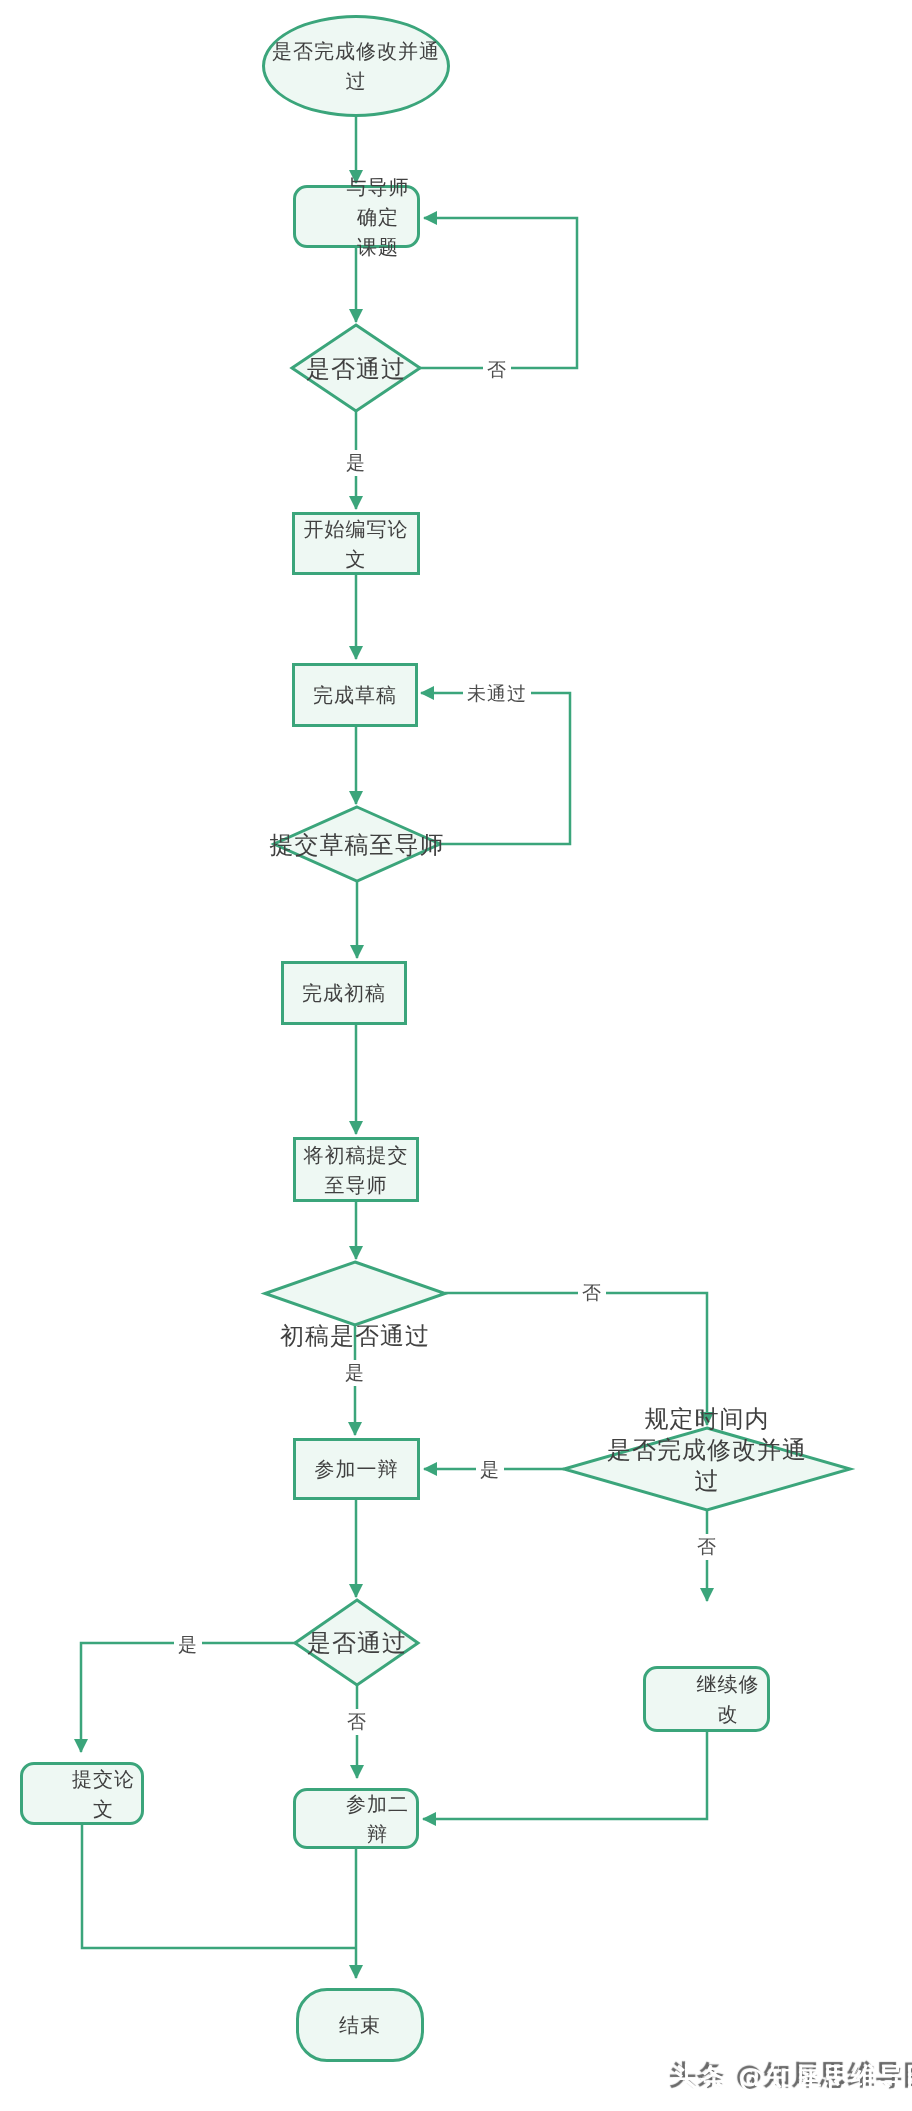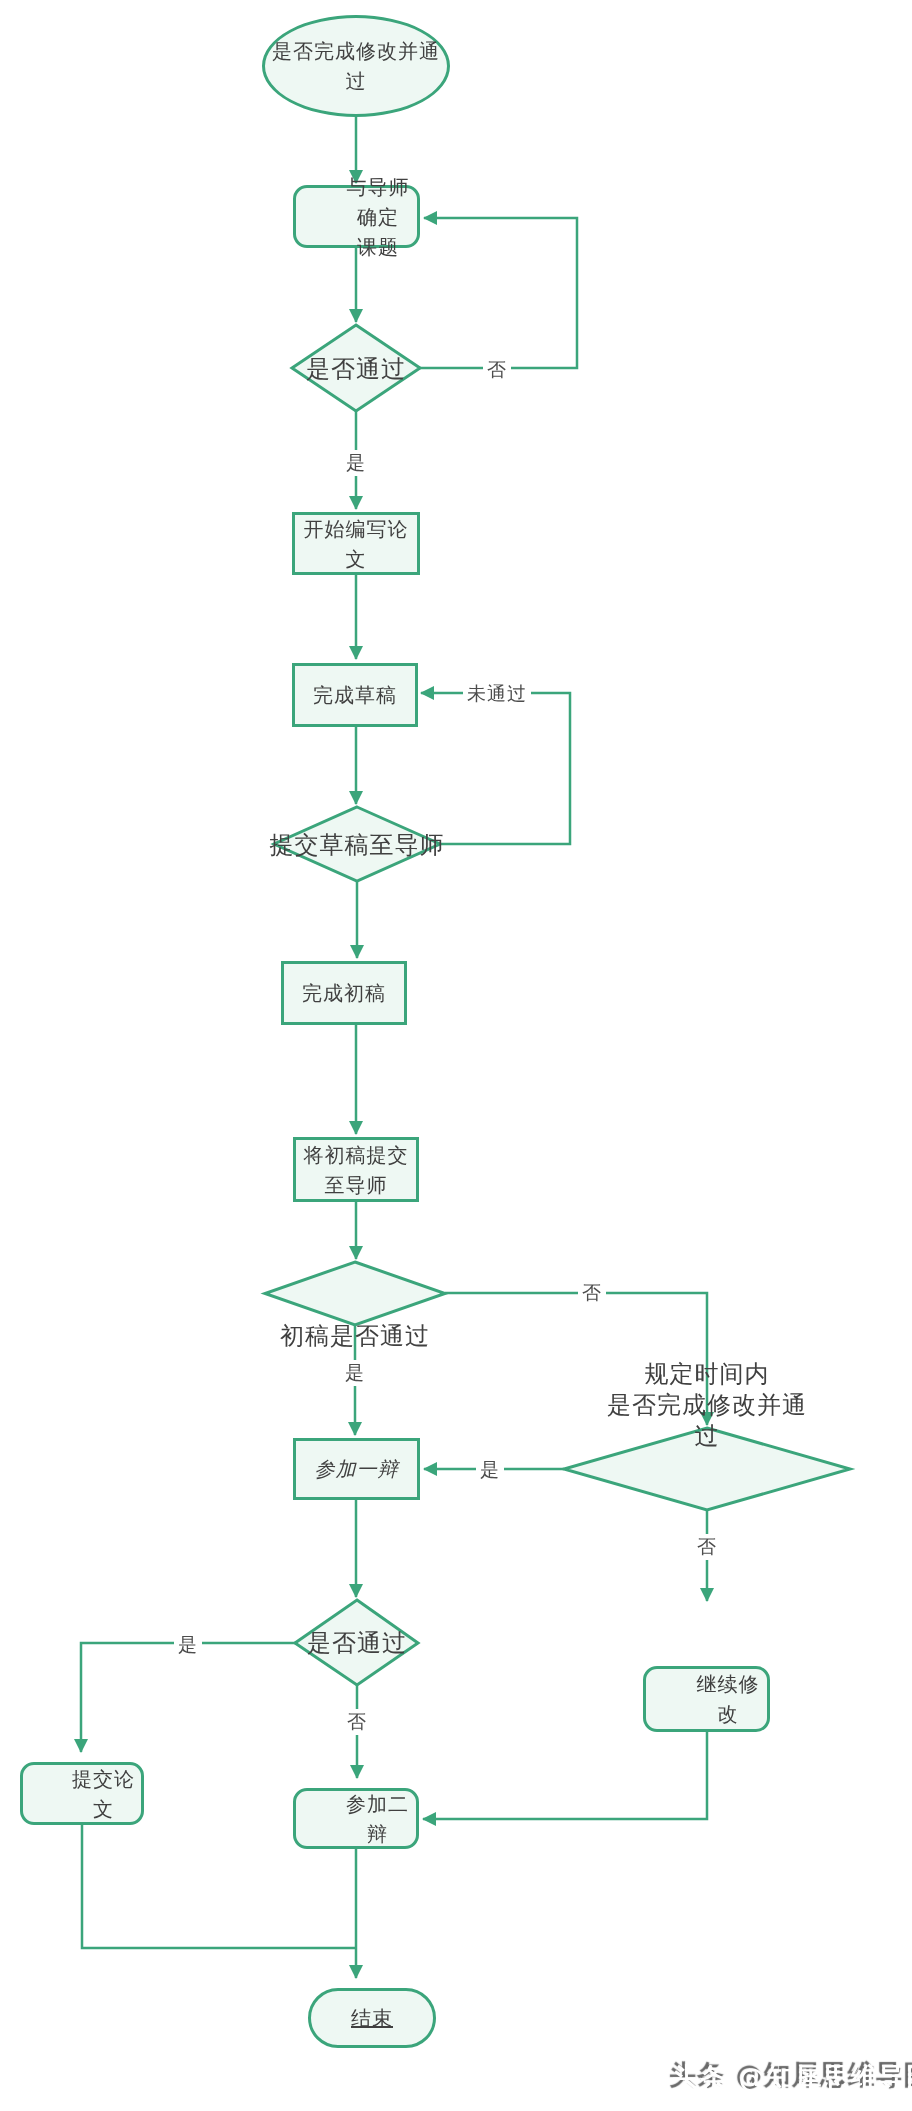--- a/index.html
+++ b/index.html
@@ -88,34 +88,34 @@
   <div class="node" style="left:292px;top:512px;width:128px;height:63px;">开始编写论
 文</div>
 
   <div class="node" style="left:292px;top:663px;width:126px;height:64px;">完成草稿</div>
 
   <div class="node" style="left:281px;top:961px;width:126px;height:64px;">完成初稿</div>
 
   <div class="node" style="left:293px;top:1137px;width:126px;height:65px;">将初稿提交
 至导师</div>
 
-  <div class="node" style="left:293px;top:1438px;width:127px;height:62px;font-style:italic;">参加一辩</div>
+  <div class="node" style="left:293px;top:1438px;width:127px;height:62px;">参加一辩</div>
 
   <div class="node round" style="left:643px;top:1666px;width:127px;height:66px;">继续修改</div>
 
   <div class="node round" style="left:20px;top:1762px;width:124px;height:63px;">提交论文</div>
 
   <div class="node round" style="left:293px;top:1788px;width:126px;height:61px;text-align:center;">参加二辩</div>
 
-  <div class="node stadium" style="left:308px;top:1988px;width:128px;height:60px;text-decoration:underline;">结束</div>
+  <div class="node stadium" style="left:296px;top:1988px;width:128px;height:74px;">结束</div>
 
   <div class="dlabel" style="left:356px;top:369px;">是否通过</div>
   <div class="dlabel" style="left:357px;top:845px;">提交草稿至导师</div>
   <div class="dlabel" style="left:355px;top:1294px;margin-top:42px;">初稿是否通过</div>
-  <div class="dlabel" style="left:707px;top:1405px;">规定时间内
+  <div class="dlabel" style="left:707px;top:1450px;">规定时间内
 是否完成修改并通过</div>
   <div class="dlabel" style="left:357px;top:1643px;">是否通过</div>
 
   <div class="elabel" style="left:497px;top:370px;">否</div>
   <div class="elabel" style="left:356px;top:463px;">是</div>
   <div class="elabel" style="left:497px;top:694px;">未通过</div>
   <div class="elabel" style="left:355px;top:1373px;">是</div>
   <div class="elabel" style="left:592px;top:1293px;">否</div>
   <div class="elabel" style="left:490px;top:1470px;">是</div>
   <div class="elabel" style="left:707px;top:1547px;">否</div>

